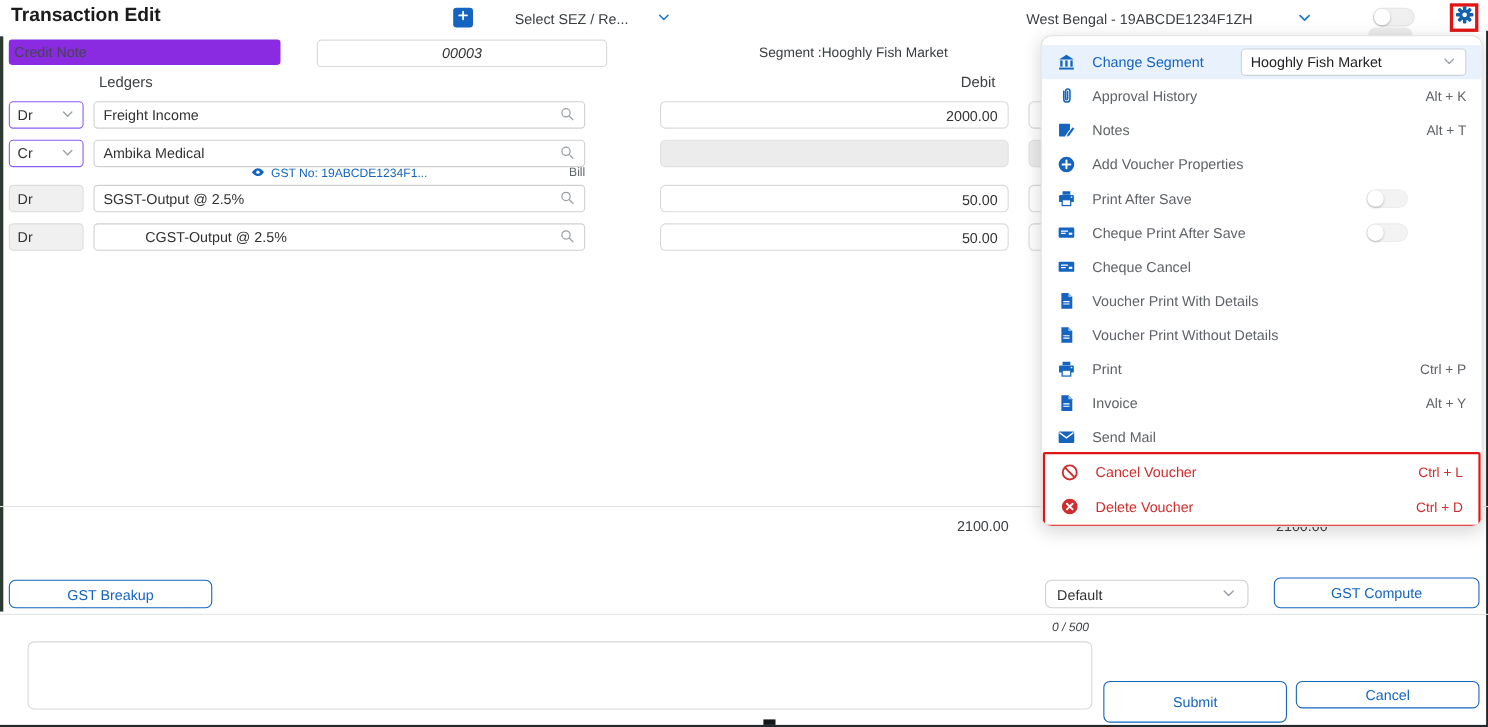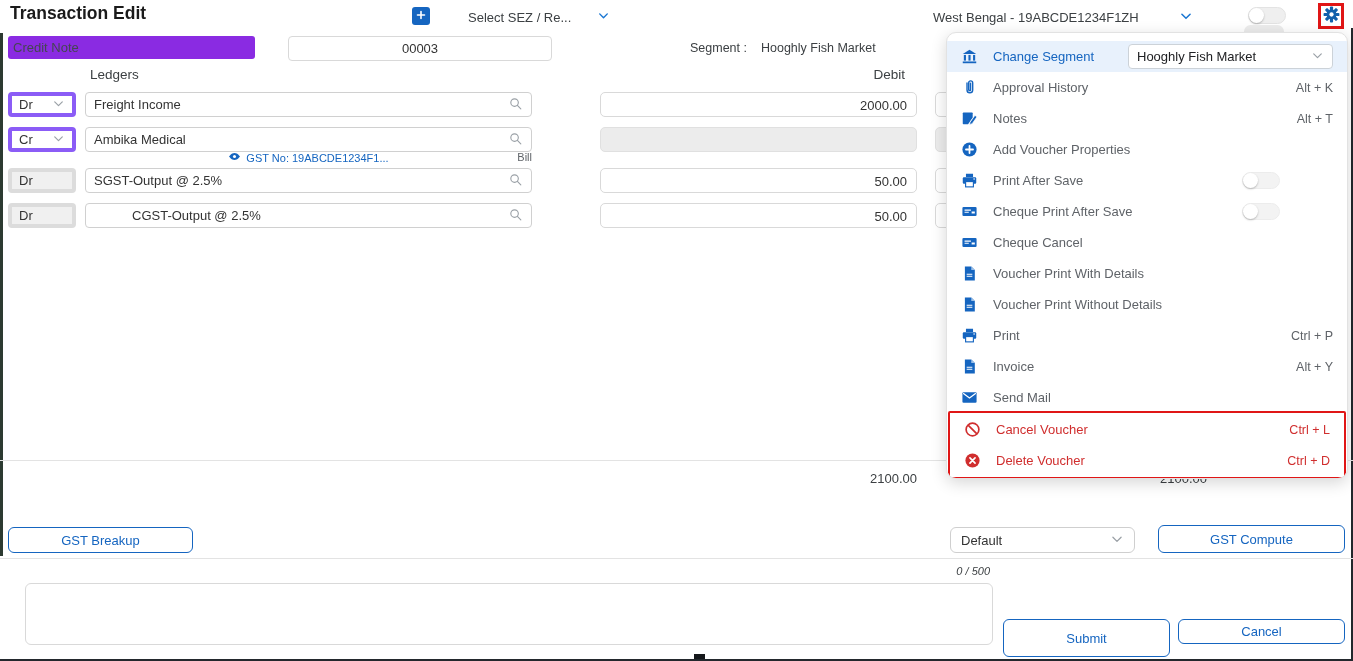--- a/index.html
+++ b/index.html
@@ -24,29 +24,29 @@
   .toggle .knob{width:15px;height:15px;border-radius:50%;background:#fff;margin-left:0;
           box-shadow:0 1px 2px rgba(0,0,0,.25);}
   .hdr-toggle{left:1248px;top:7px;}
   .gear-box{left:1318px;top:3px;width:26px;height:26px;border:3px solid #e01616;box-sizing:border-box;
             display:flex;align-items:center;justify-content:center;background:#fff;}
 
   
   .type-badge{left:8px;top:36px;width:247px;height:23px;background:#8a2be2;border-radius:3px;
               font-size:13px;color:#454552;line-height:23px;padding-left:5px;box-sizing:border-box;}
   .vno{left:288px;top:36px;width:262px;height:23px;border:1px solid #d9d9d9;border-radius:4px;
-       font-size:13px;color:#333;text-align:center;line-height:23px;background:#fff;}
-  .segment-line{left:690px;top:41px;font-size:12.5px;color:#3c4043;display:flex;gap:14px;}
+       font-size:13px;color:#333;text-align:center;line-height:23px;background:#fff;font-style:italic;}
+  .segment-line{left:690px;top:41px;font-size:12.5px;color:#3c4043;display:flex;}
 
   .col-head{font-size:13.5px;color:#3c4043;}
   .ledgers-head{left:90px;top:67px;}
   .debit-head{left:600px;top:67px;width:305px;text-align:right;}
 
   
-  .drcr{left:8px;width:68px;height:25px;border:4px solid #8b5cf6;border-radius:4px;background:#fff;
+  .drcr{left:8px;width:68px;height:25px;border:1px solid #8b5cf6;border-radius:4px;background:#fff;
         font-size:13px;color:#333;display:flex;align-items:center;padding:0 7px;box-sizing:border-box;
         justify-content:space-between;position:absolute;cursor:pointer;}
   .drcr.disabled{background:#f0f0f0;border-color:#dcdcdc;cursor:default;}
   .lbox{left:85px;width:447px;height:25px;border:1px solid #d0d0d0;border-radius:4px;background:#fff;
         font-size:13px;color:#333;display:flex;align-items:center;padding:0 8px;box-sizing:border-box;
         justify-content:space-between;position:absolute;}
   .dbox{left:600px;width:317px;height:25px;border:1px solid #d9d9d9;border-radius:5px;background:#fff;
         font-size:13px;color:#333;text-align:right;line-height:25px;padding:0 9px;box-sizing:border-box;
         position:absolute;}
   .cbox{left:935px;width:280px;height:25px;border:1px solid #d9d9d9;border-radius:5px;background:#fff;

